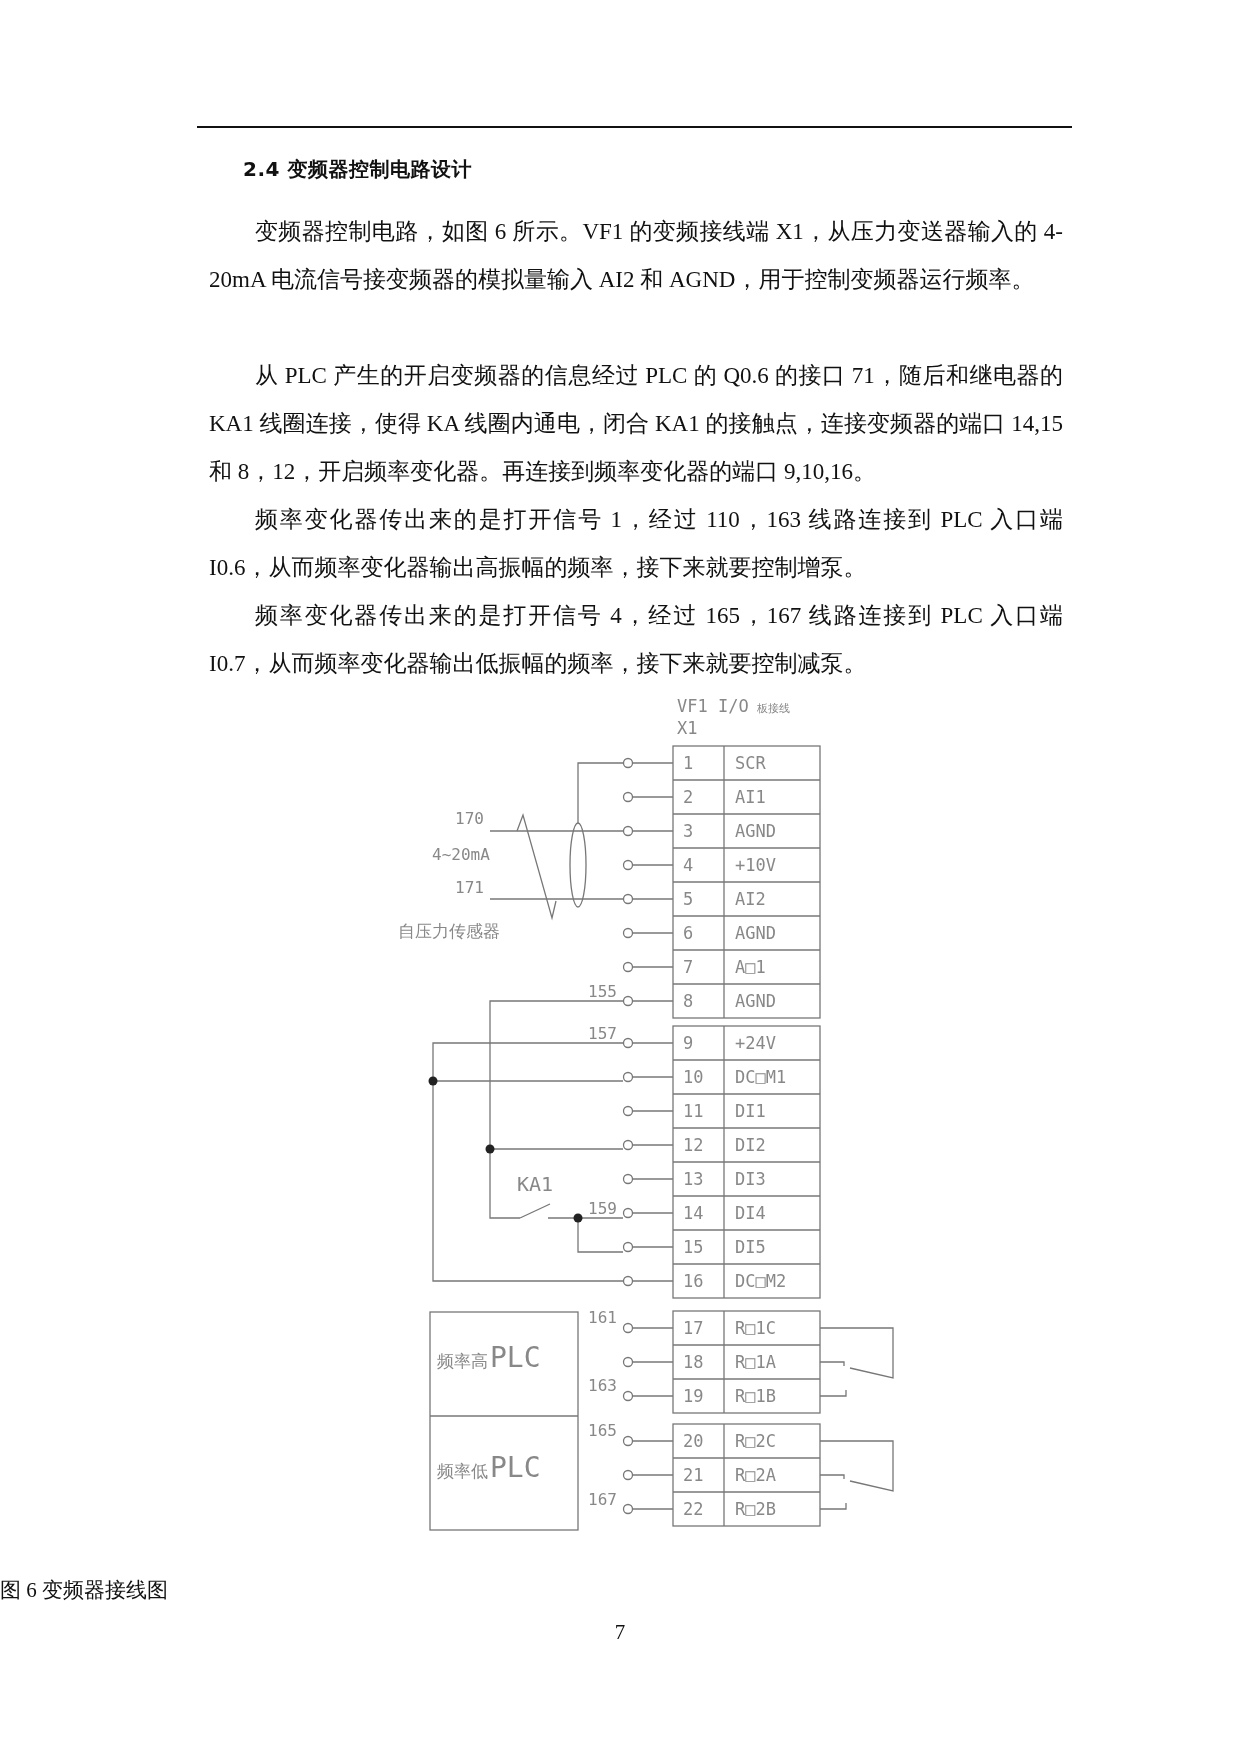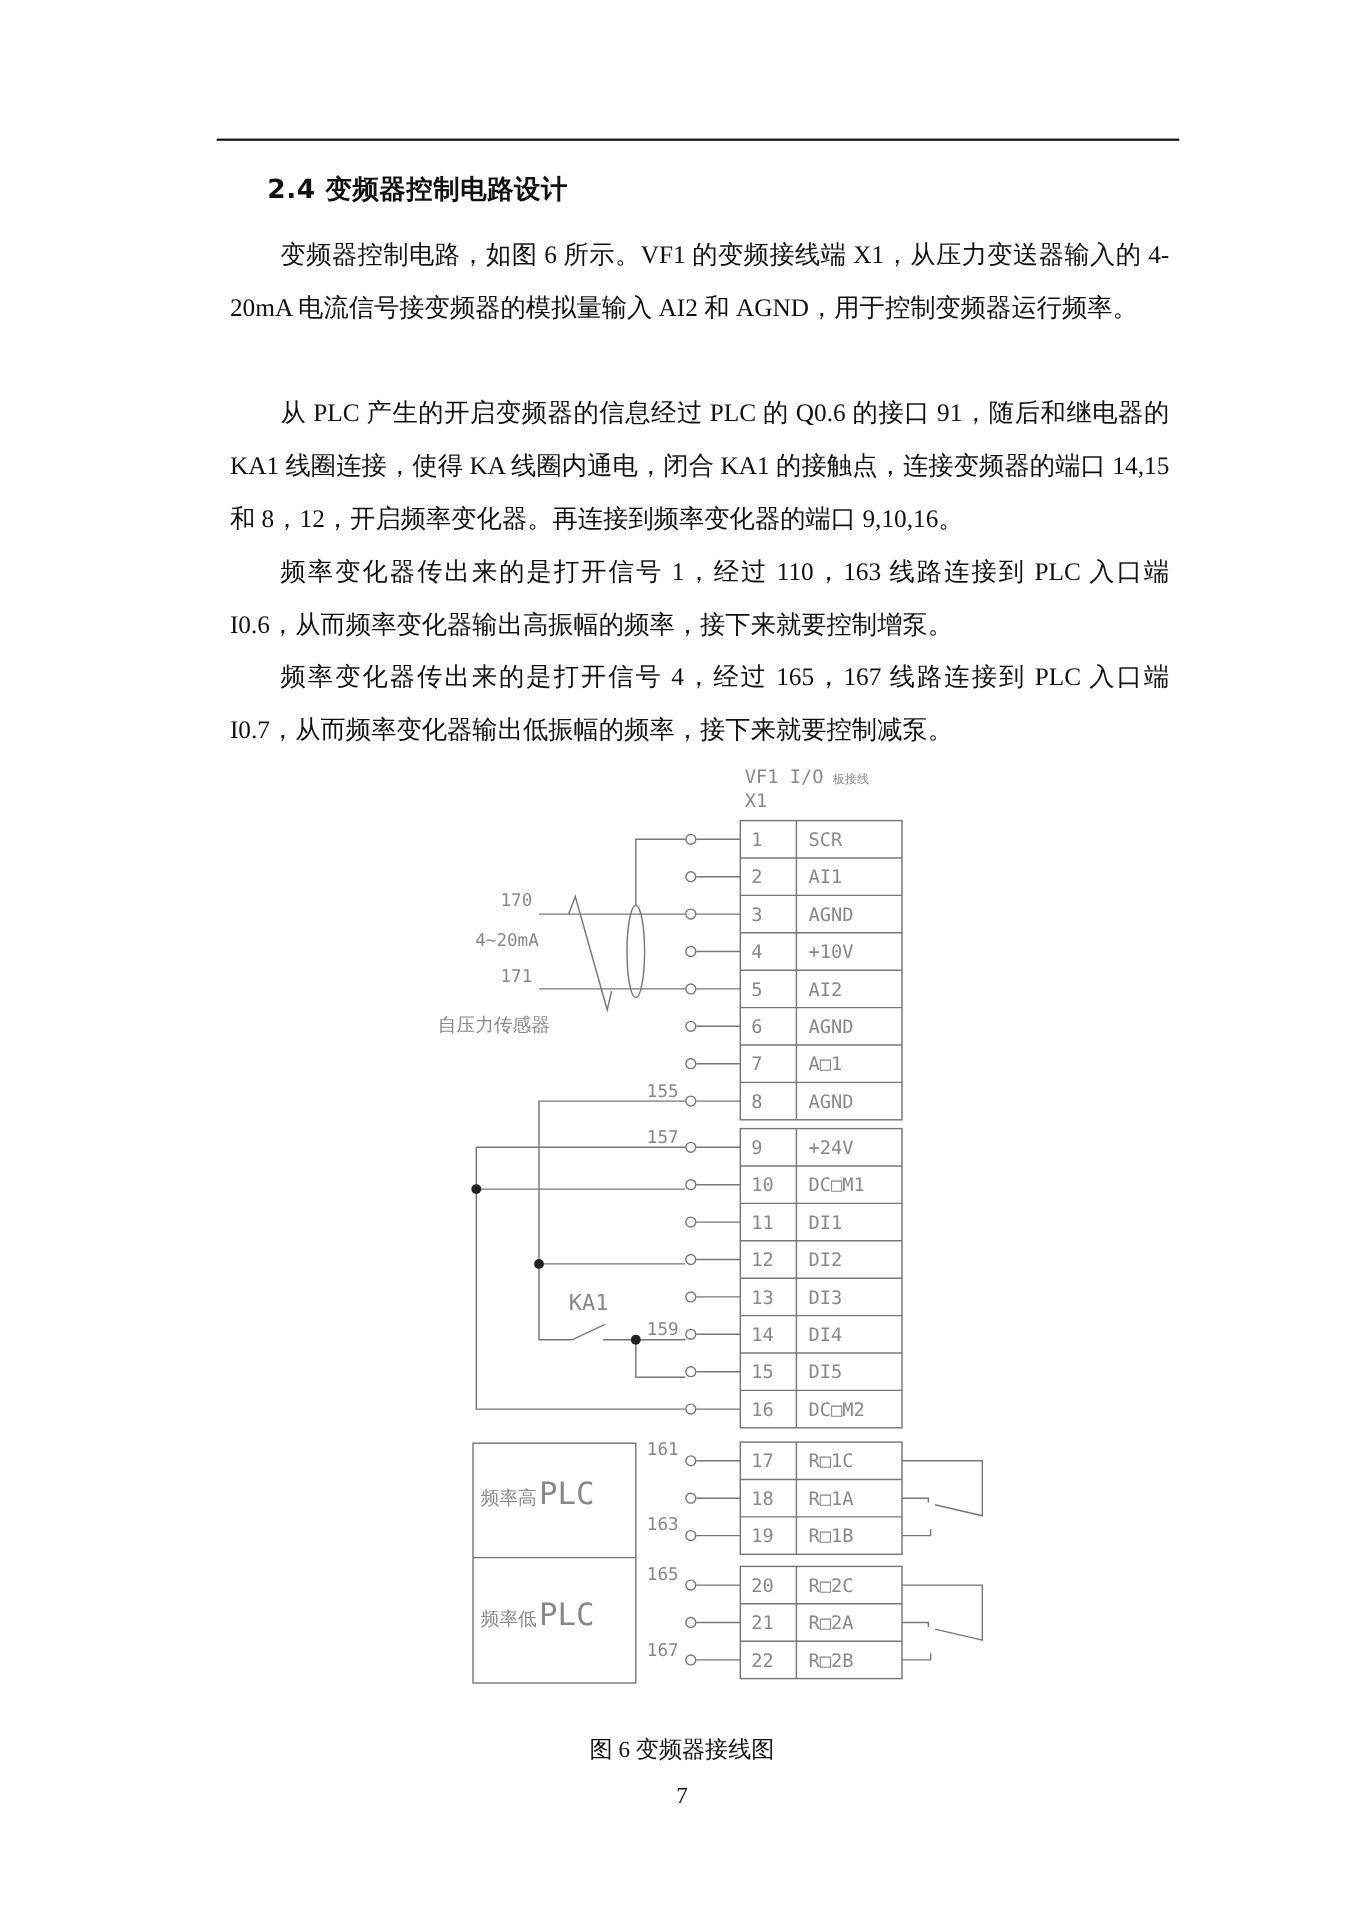--- a/index.html
+++ b/index.html
@@ -1,37 +1,37 @@
 <!DOCTYPE html>
 <html><head>
 <meta charset="utf-8">
 <style>
   html,body{margin:0;padding:0;background:#fff;}
   body{width:1240px;height:1754px;position:relative;overflow:hidden;font-family:"Liberation Serif","DejaVu Serif",serif;color:#111;}
   .rule{position:absolute;left:197px;top:126px;width:875px;height:2px;background:#111;}
-  .heading{position:absolute;left:243px;top:156px;font-size:24px;font-weight:bold;font-family:"DejaVu Sans","Liberation Sans",sans-serif;letter-spacing:0.5px;}
+  .heading{position:absolute;left:243px;top:156px;font-size:20px;font-weight:bold;font-family:"DejaVu Sans","Liberation Sans",sans-serif;letter-spacing:0.5px;}
   .para{position:absolute;left:197px;width:878px;font-size:23px;line-height:48px;text-align:justify;}
   .para p{margin:12px;text-indent:46px;}
-  .caption{position:absolute;left:0;width:1240px;top:1576px;text-align:center;font-size:21px;}
+  .caption{position:absolute;left:0;width:1240px;top:1576px;font-size:21px;}
   .pageno{position:absolute;left:0;width:1240px;top:1620px;text-align:center;font-size:21px;}
   svg{position:absolute;left:0;top:0;}
   .cad{font-family:"DejaVu Sans Mono","Liberation Mono",monospace;fill:#888;}
   .cadcn{font-family:"DejaVu Sans","Liberation Sans",sans-serif;fill:#888;}
 </style>
 </head>
 <body>
 
 <div class="rule"></div>
 <div class="heading">2.4  变频器控制电路设计</div>
 
 <div class="para" style="top:196px;">
     <p>变频器控制电路，如图 6 所示。VF1 的变频接线端 X1，从压力变送器输入的 4-20mA 电流信号接变频器的模拟量输入 AI2 和 AGND，用于控制变频器运行频率。</p>
   </div>
 <div class="para" style="top:340px;">
-    <p>从 PLC 产生的开启变频器的信息经过 PLC 的 Q0.6 的接口 91，随后和继电器的 KA1 线圈连接，使得 KA 线圈内通电，闭合 KA1 的接触点，连接变频器的端口 14,15 和 8，12，开启频率变化器。再连接到频率变化器的端口 9,10,16。</p>
+    <p>从 PLC 产生的开启变频器的信息经过 PLC 的 Q0.6 的接口 71，随后和继电器的 KA1 线圈连接，使得 KA 线圈内通电，闭合 KA1 的接触点，连接变频器的端口 14,15 和 8，12，开启频率变化器。再连接到频率变化器的端口 9,10,16。</p>
   </div>
 <div class="para" style="top:484px;">
     <p>频率变化器传出来的是打开信号 1，经过 110，163 线路连接到 PLC 入口端 I0.6，从而频率变化器输出高振幅的频率，接下来就要控制增泵。</p>
   </div>
 <div class="para" style="top:580px;">
     <p>频率变化器传出来的是打开信号 4，经过 165，167 线路连接到 PLC 入口端 I0.7，从而频率变化器输出低振幅的频率，接下来就要控制减泵。</p>
   </div>
 
 <svg width="1240" height="1754">
   <g stroke="#777" stroke-width="1.3" fill="none">

